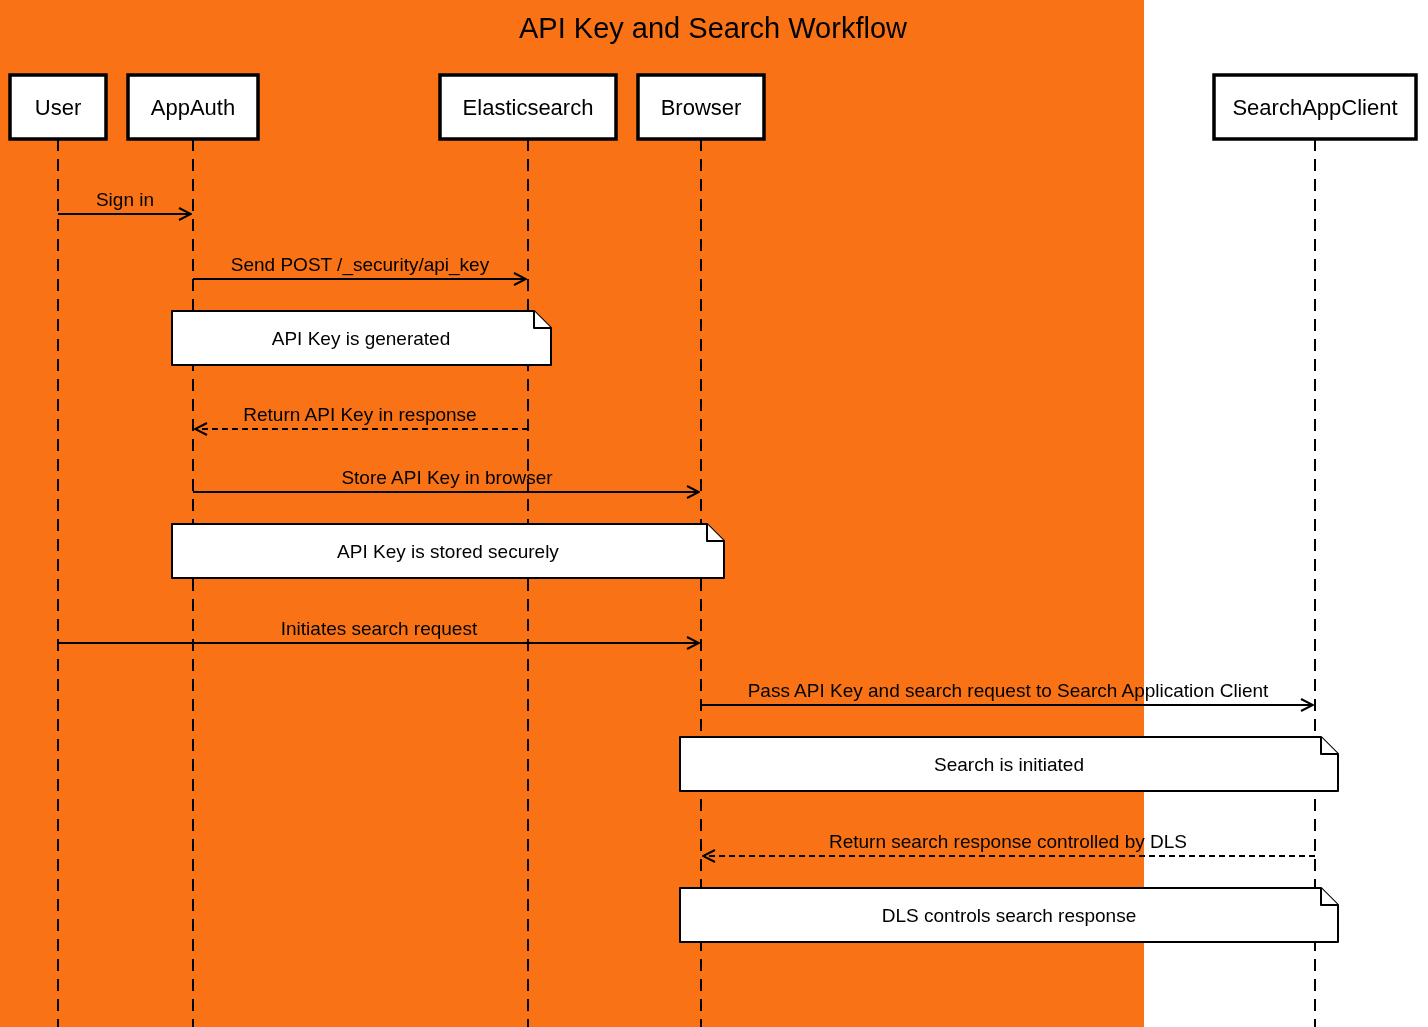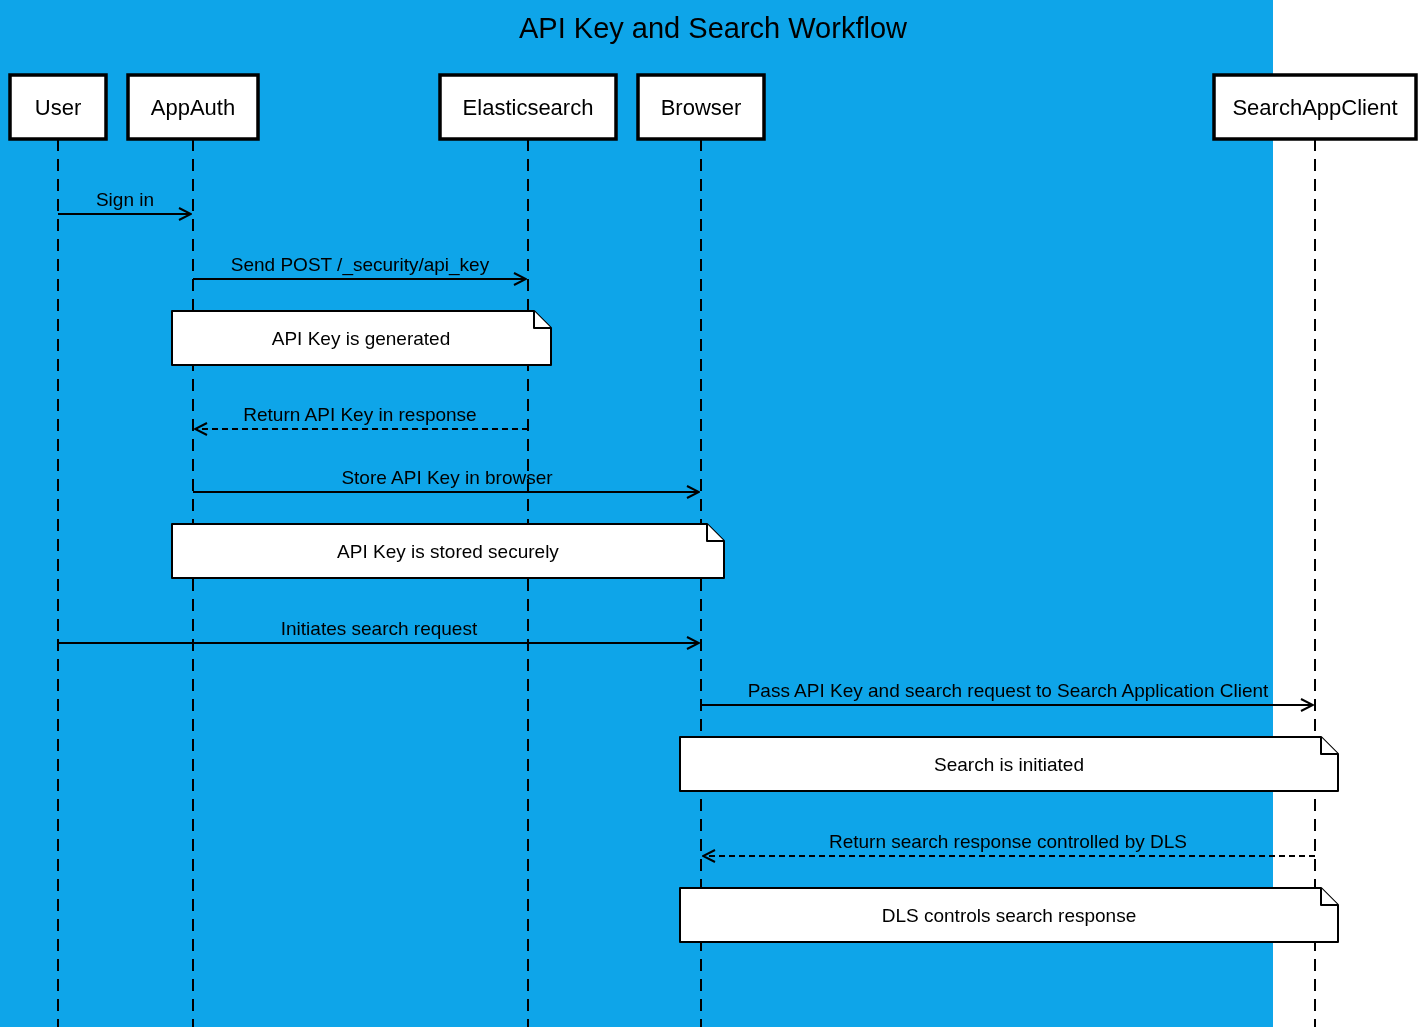--- a/index.html
+++ b/index.html
@@ -2,23 +2,23 @@
 <html><head>
 <meta charset="utf-8">
 <style>
   html, body {
     margin: 0;
     padding: 0;
     background: #ffffff;
   }
   #canvas {
     position: relative;
-    width: 1273px;
+    width: 1144px;
     height: 1027px;
-    background: #0ea5e9;
+    background: #f97316;
     font-family: "Liberation Sans", "DejaVu Sans", sans-serif;
   }
   svg { display: block; }
   svg text {
     font-family: "Liberation Sans", "DejaVu Sans", sans-serif;
     fill: #000000;
   }
   .diagram-title {
     font-size: 29px;
     text-anchor: middle;

